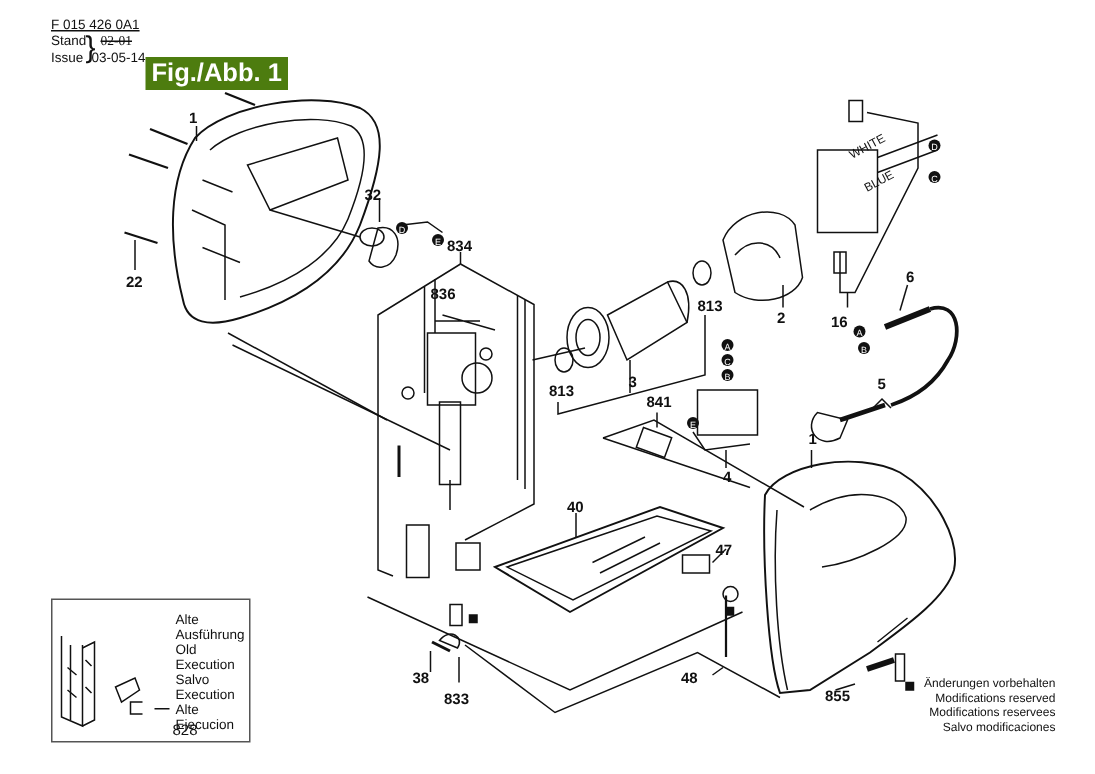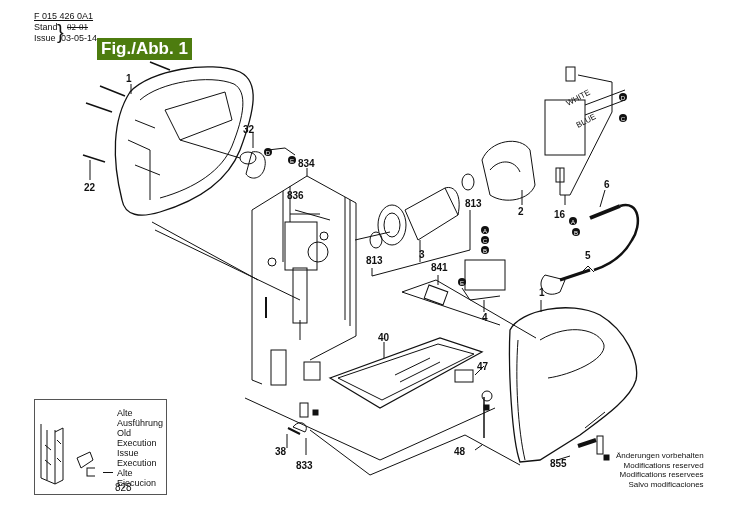--- a/index.html
+++ b/index.html
@@ -230,21 +230,21 @@
       <path d="M12,30 L12,80"></path>
       <path d="M20,32 L28,28 L28,80 L20,84"></path>
       <path d="M10,45 L16,50 M10,60 L16,65 M22,40 L26,44 M22,58 L26,62"></path>
       <path d="M42,58 L55,52 L58,60 L46,68 Z"></path>
       <rect x="52" y="68" width="10" height="8"></rect>
     </g>
   </svg>
   <div class="inset-text">
     <div>Alte Ausführung</div>
     <div>Old Execution</div>
-    <div>Issue Execution</div>
+    <div>Salvo Execution</div>
     <div>Alte Ejecucion</div>
   </div>
   <div style="position:absolute;left:68px;top:72px;width:10px;border-top:1px solid #111;"></div>
   <div style="position:absolute;left:80px;top:82px;font-size:10px;font-weight:normal;">828</div>
 </div>
 
 <div class="notes">
   <div>Änderungen vorbehalten</div>
   <div>Modifications reserved</div>
   <div>Modifications reservees</div>

